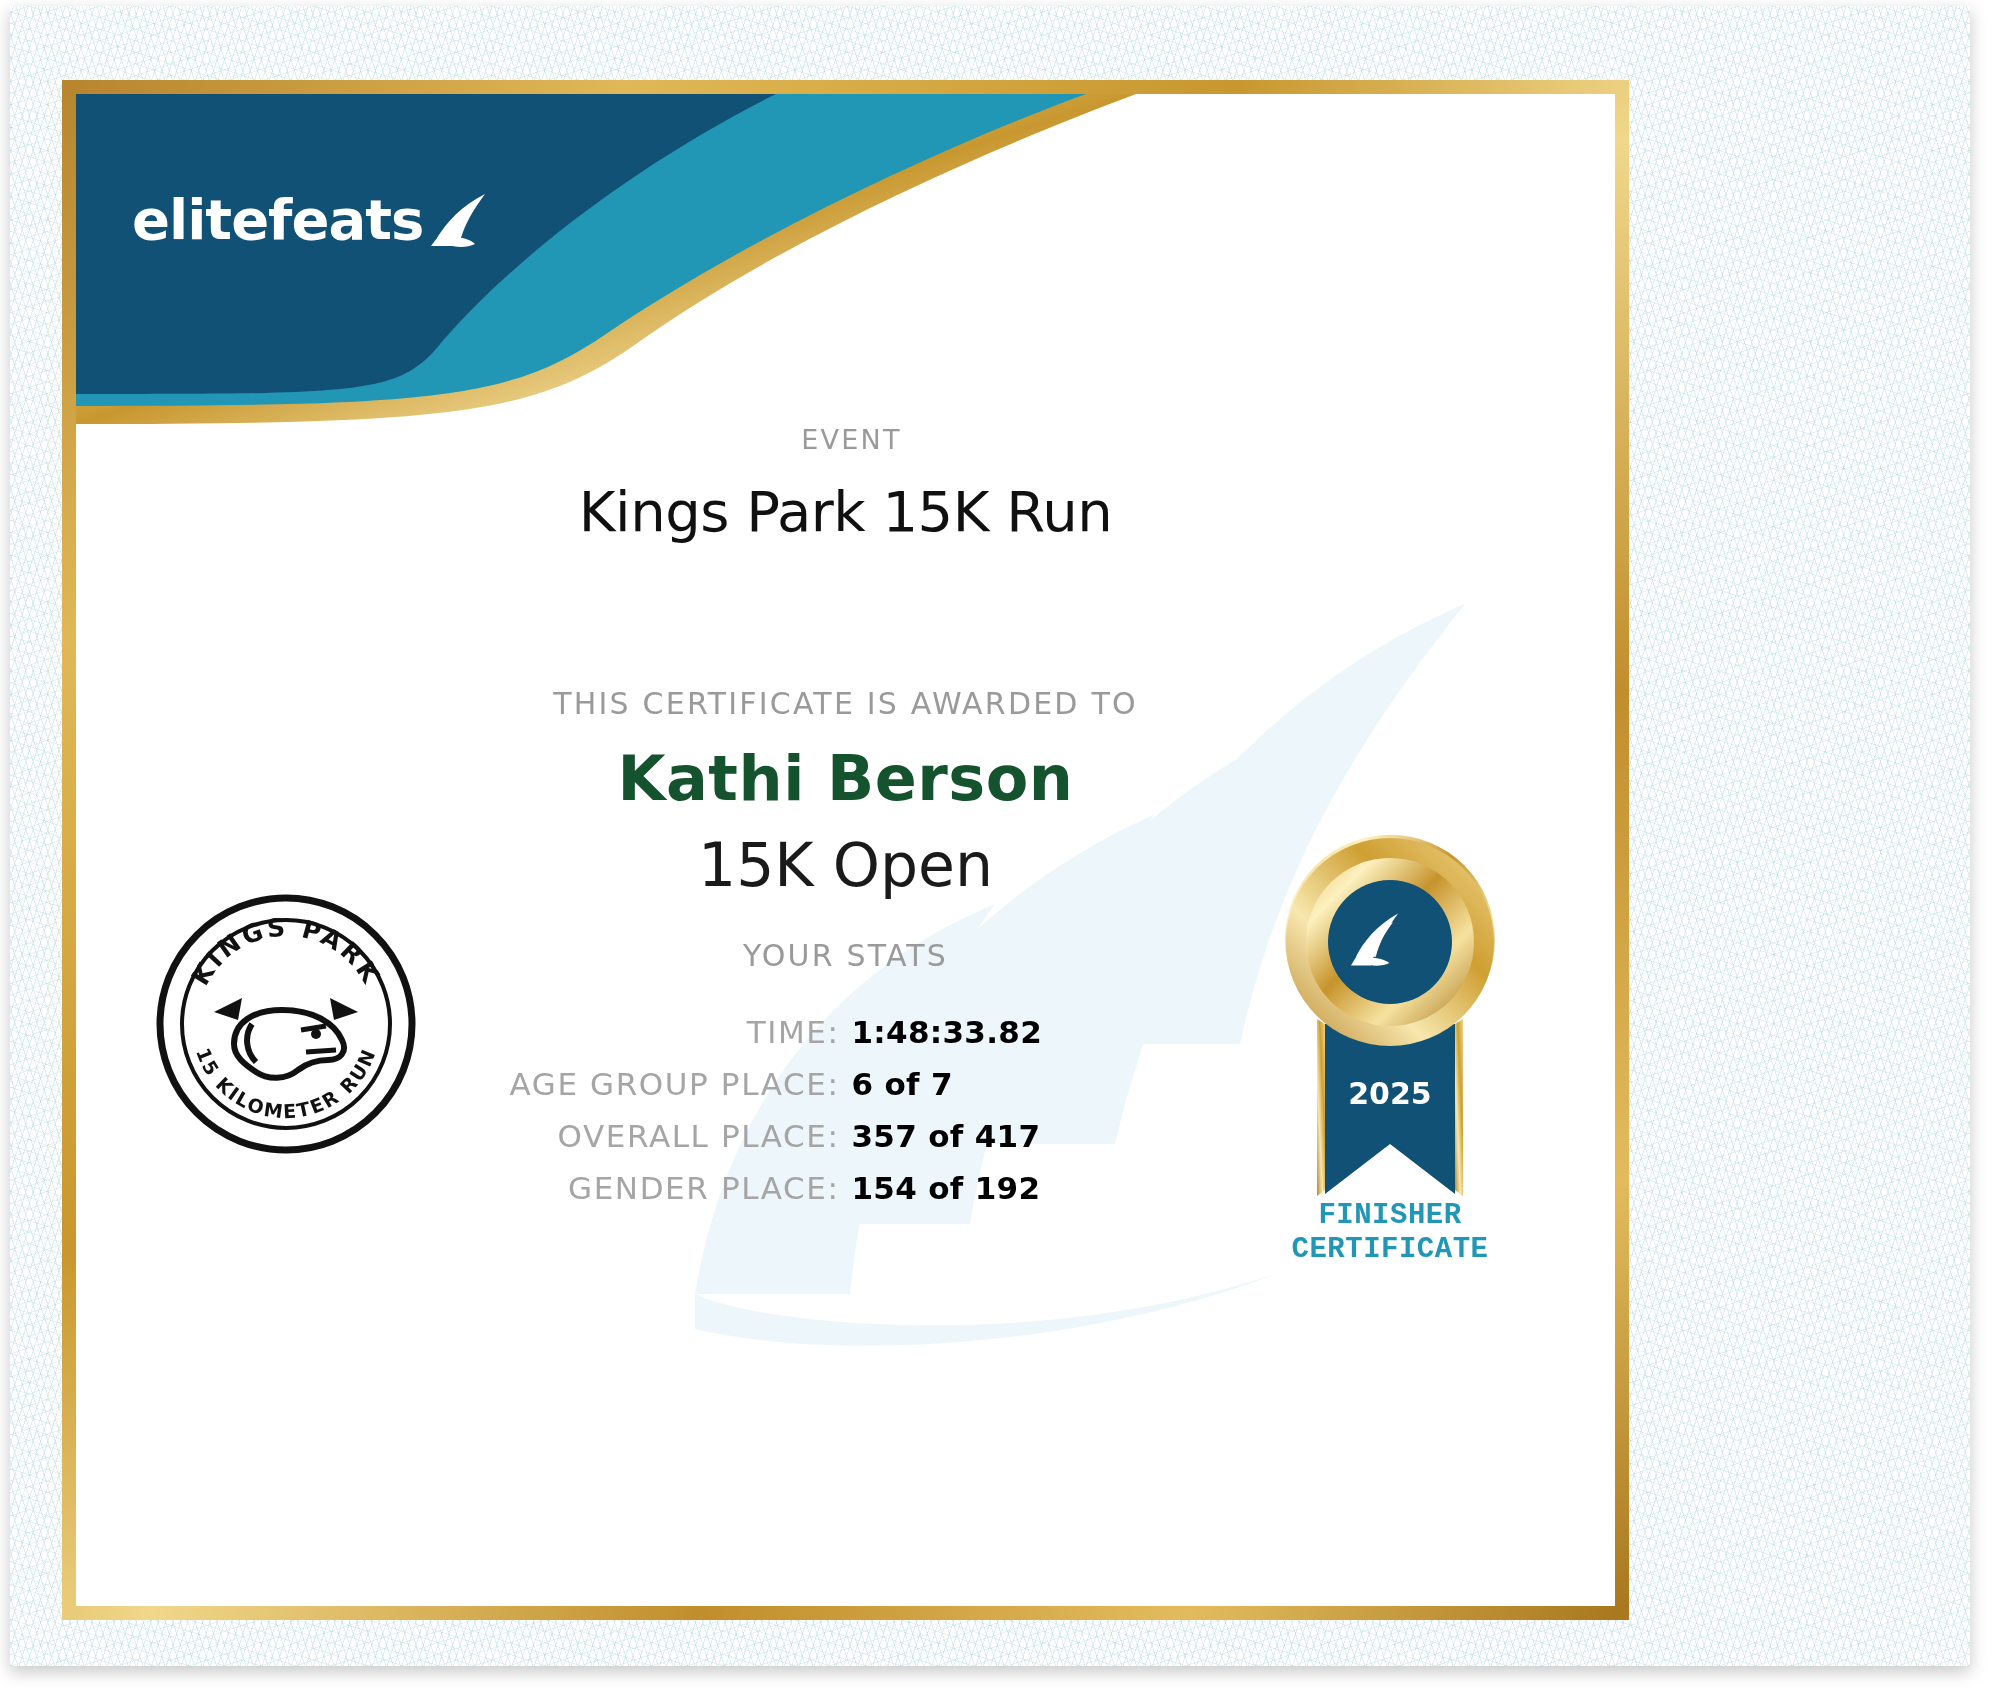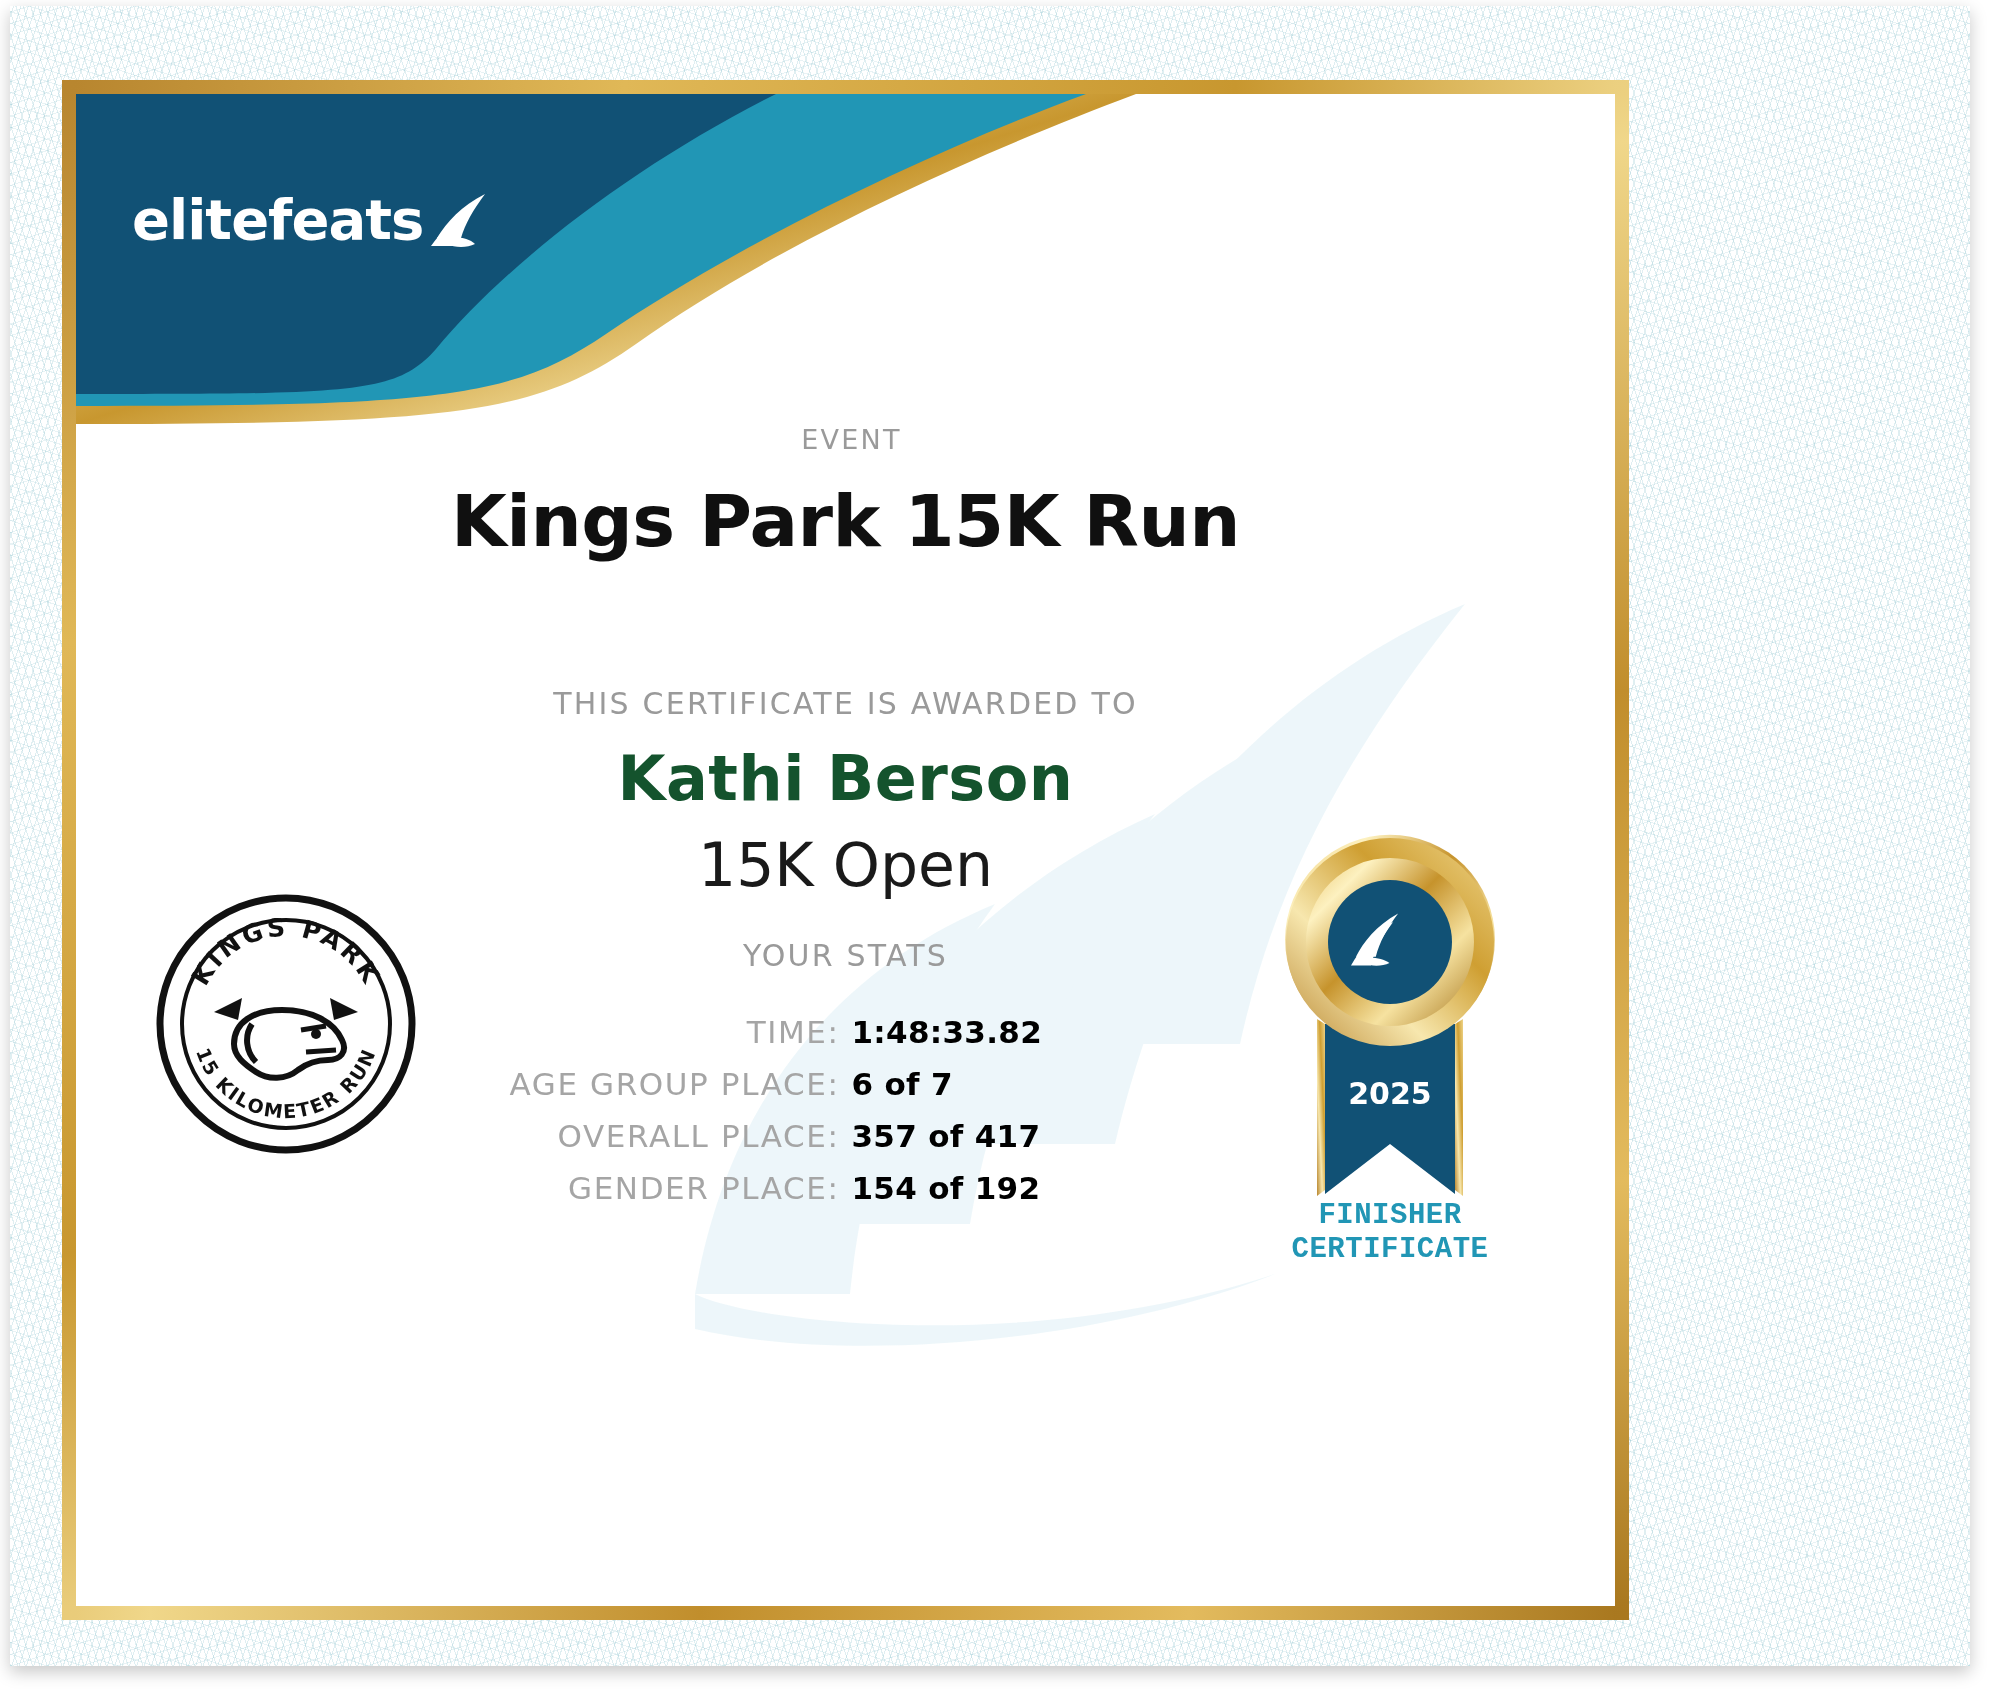--- a/index.html
+++ b/index.html
@@ -98,22 +98,22 @@
     color: #9a9a9a;
     font-size: 27px;
     letter-spacing: 2.2px;
     text-align: center;
     font-weight: 500;
   }
   .event-label { position: absolute; left: 12px; right: 0; top: 330px; }
   .event-name {
     position: absolute; left: 0; right: 0; top: 385px;
     text-align: center;
-    font-size: 72px;
-    font-weight: bold;
+    font-size: 56px;
+    font-weight: normal;
     color: #101010;
     letter-spacing: -0.5px;
   }
   .awarded-label { position: absolute; left: 0; right: 0; top: 592px; font-size: 30px; }
   .recipient {
     position: absolute; left: 0; right: 0; top: 648px;
     text-align: center;
     font-size: 62px;
     font-weight: bold;
     color: #14532d;

